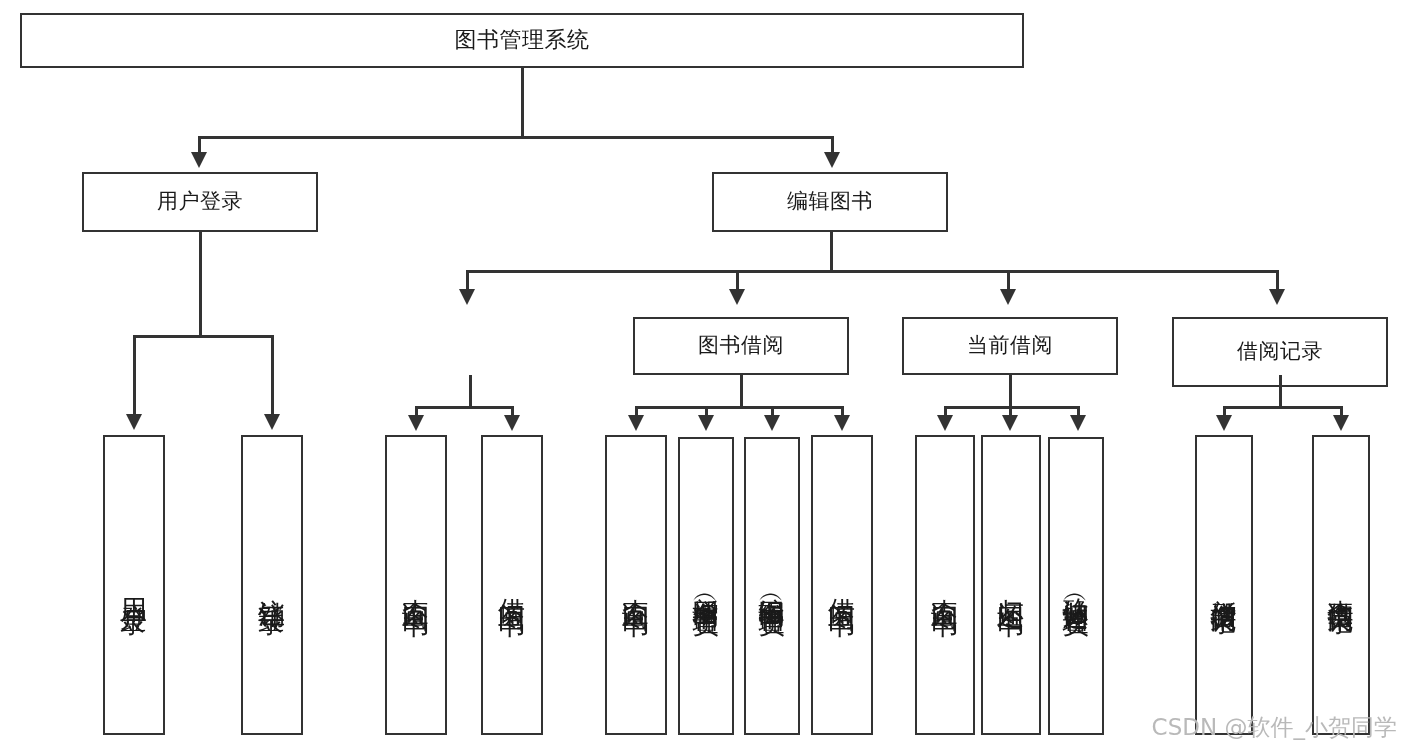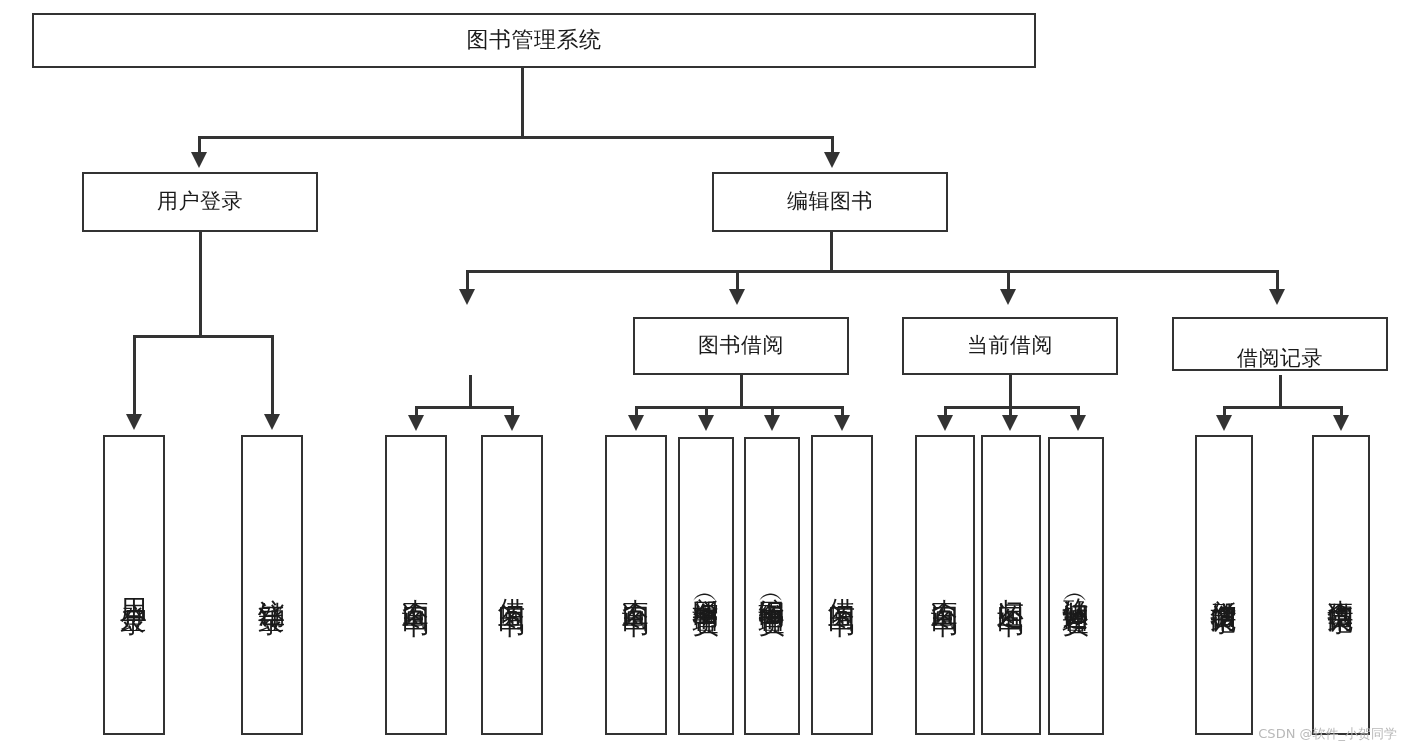--- a/index.html
+++ b/index.html
@@ -62,32 +62,32 @@
     width:0;height:0;
     border-left:8px solid transparent;
     border-right:8px solid transparent;
     border-top:16px solid #333333;
   }
   
   #watermark{
     position:absolute;
     right:8px;
     bottom:4px;
-    font-size:13px;
+    font-size:23px;
     color:#b9b9b9;
     white-space:nowrap;
     font-family:"DejaVu Sans","Liberation Sans",sans-serif;
   }
 </style>
 </head>
 <body>
 
 <div id="canvas">
 
-  <div class="node h root" style="left:20px;top:13px;width:1004px;height:55px;margin-left:12px;">
+  <div class="node h root" style="left:20px;top:13px;width:1004px;height:55px;">
     <span class="lbl">图书管理系统</span>
   </div>
 
   <div class="edge vline" style="left:521px;top:68px;height:68px;"></div>
 
   <div class="edge hline" style="left:198px;top:136px;width:635px;"></div>
 
   <div class="edge vline" style="left:198px;top:136px;height:20px;"></div>
   <div class="arrow" style="left:191px;top:152px;"></div>
   <div class="edge vline" style="left:831px;top:136px;height:20px;"></div>
@@ -117,21 +117,21 @@
   <div class="arrow" style="left:1000px;top:289px;"></div>
   <div class="edge vline" style="left:1276px;top:270px;height:22px;"></div>
   <div class="arrow" style="left:1269px;top:289px;"></div>
 
   <div class="node h" style="left:633px;top:317px;width:216px;height:58px;">
     <span class="lbl">图书借阅</span>
   </div>
   <div class="node h" style="left:902px;top:317px;width:216px;height:58px;">
     <span class="lbl">当前借阅</span>
   </div>
-  <div class="node h" style="left:1172px;top:317px;width:216px;height:54px;align-items:flex-end;">
+  <div class="node h" style="left:1172px;top:317px;width:216px;height:70px;">
     <span class="lbl">借阅记录</span>
   </div>
 
   <div class="edge vline" style="left:469px;top:375px;height:33px;"></div>
   <div class="edge hline" style="left:415px;top:406px;width:98px;"></div>
   <div class="edge vline" style="left:415px;top:406px;height:12px;"></div>
   <div class="arrow" style="left:408px;top:415px;"></div>
   <div class="edge vline" style="left:511px;top:406px;height:12px;"></div>
   <div class="arrow" style="left:504px;top:415px;"></div>
 

